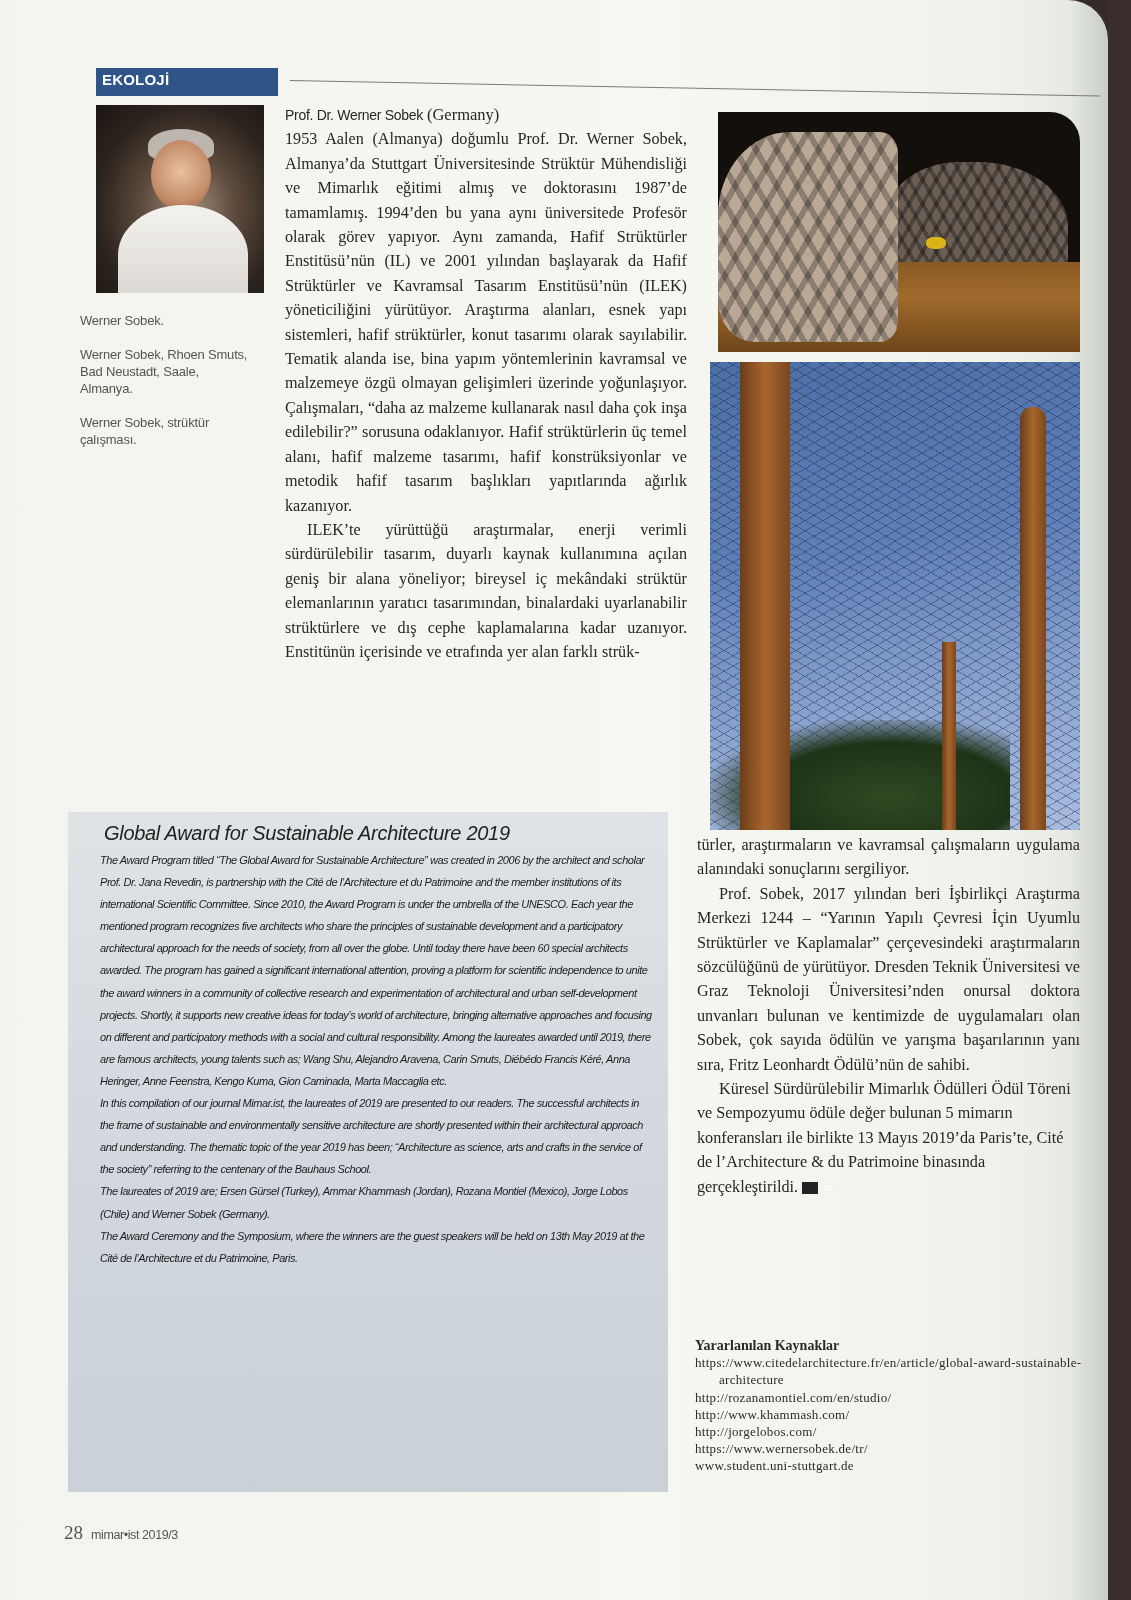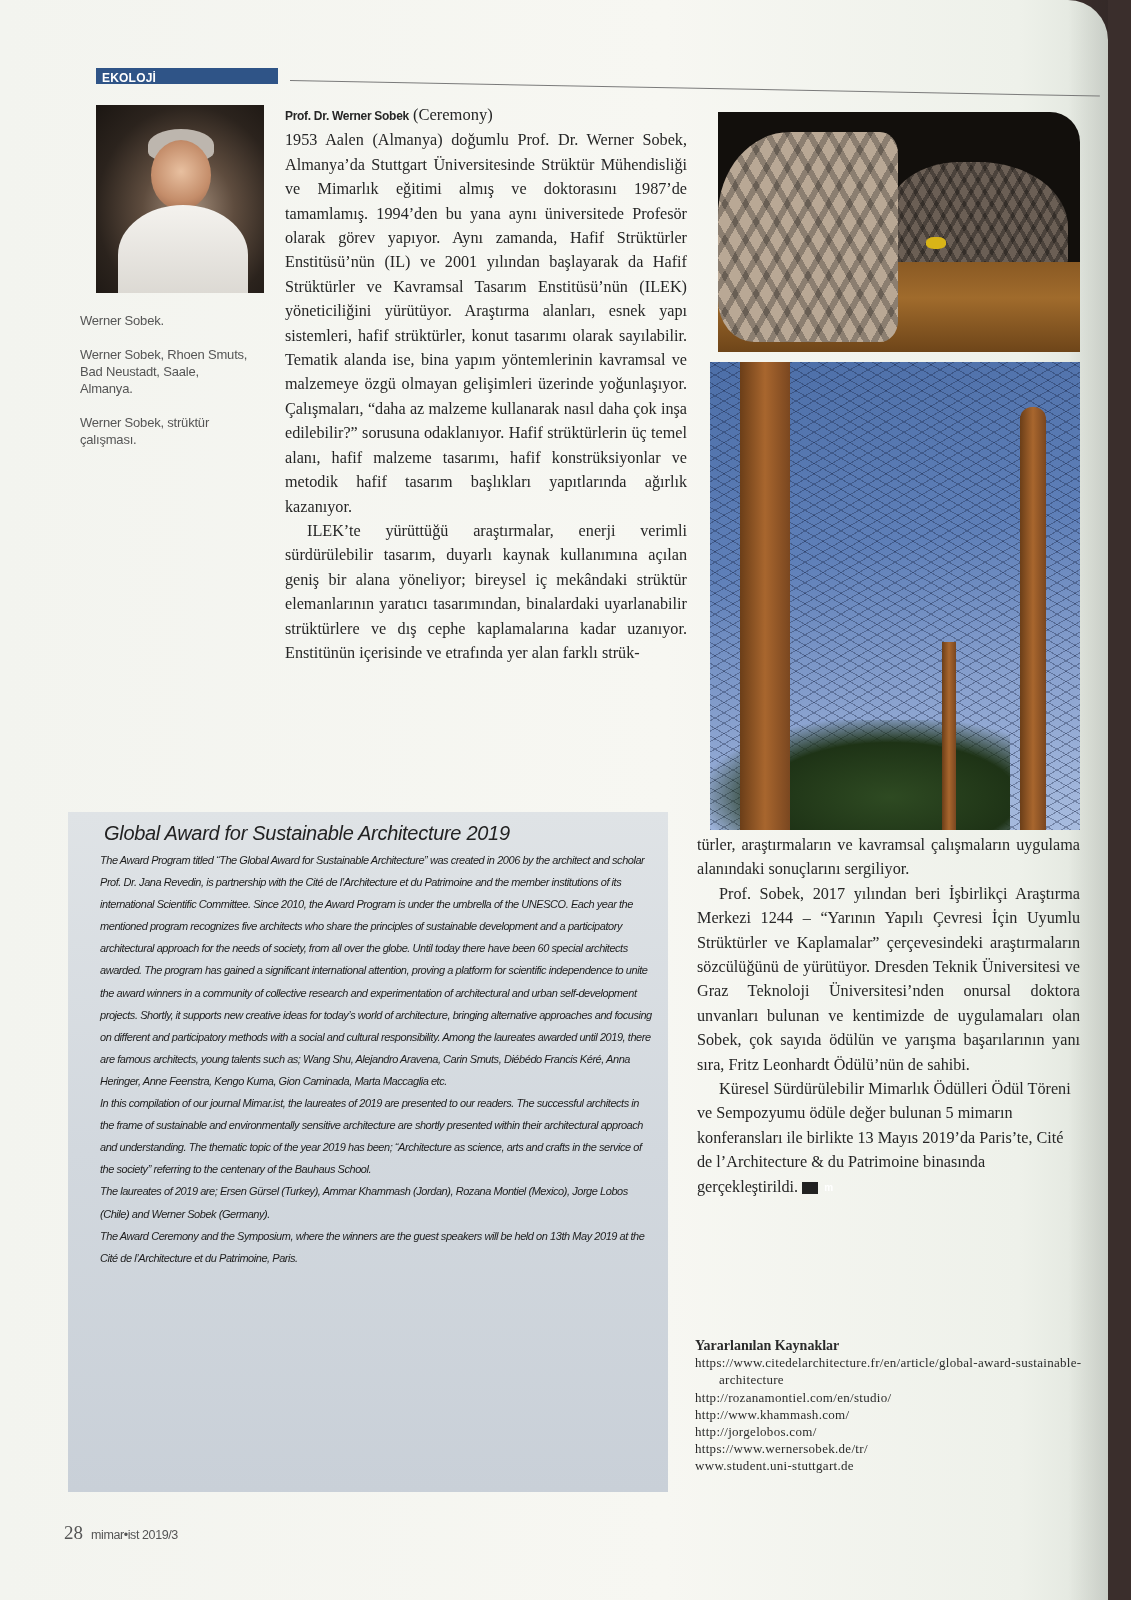--- a/index.html
+++ b/index.html
@@ -14,25 +14,25 @@
     left: 0; top: 0;
     width: 1108px; height: 1600px;
     background: linear-gradient(90deg, #f3f4ef 0%, #f7f7f2 60%, #eef1ea 92%, #dfe4dc 100%);
     border-top-right-radius: 40px;
   }
   .page-shadow-right {
     position: absolute; right: 0; top: 0; width: 40px; height: 1600px;
     background: linear-gradient(90deg, rgba(0,0,0,0) 0%, rgba(0,0,0,0.10) 100%);
   }
   .section-tag {
-    position: absolute; left: 96px; top: 68px; width: 182px; height: 16px;
+    position: absolute; left: 96px; top: 68px; width: 182px; height: 28px;
     background: #2f5487;
     color: #fff;
     font-family: "Liberation Sans", sans-serif;
-    font-weight: bold; font-size: 12px;
+    font-weight: bold; font-size: 15px;
     padding: 3px 6px;
     letter-spacing: 0.2px;
   }
   .header-rule {
     position: absolute; left: 290px; top: 80px; width: 810px; height: 1px;
     background: #7a7a7a;
     transform: rotate(1.1deg);
     transform-origin: left center;
   }
   .portrait {
@@ -66,21 +66,21 @@
     position: absolute;
     font-size: 16.2px; line-height: 24.4px; color: #262626;
     text-align: justify;
   }
   .col-1 { left: 285px; top: 103px; width: 402px; }
   .col-2 { left: 697px; top: 833px; width: 383px; }
   .col p { margin: 0; }
   .col .indent { text-indent: 22px; }
   .author-head {
     font-family: "Liberation Sans", sans-serif;
-    font-weight: bold; font-size: 12px;
+    font-weight: normal; font-size: 14px;
     letter-spacing: -0.3px;
   }
   .author-country { font-family: "Liberation Serif", serif; font-weight: normal; font-size: 16.5px; }
   .endmark {
     display: inline-block; width: 16px; height: 12px; background: #222; color: #fff;
     font-family: "Liberation Sans", sans-serif; font-size: 10px; line-height: 12px;
     text-align: center; vertical-align: middle; font-weight: bold;
   }
   .photo-top {
     position: absolute; left: 718px; top: 112px; width: 362px; height: 240px;
@@ -181,21 +181,21 @@
 
   <div class="captions">
     <p>Werner Sobek.</p>
     <p>Werner Sobek, Rhoen Smuts, Bad Neustadt, Saale, Almanya.</p>
     <p>Werner Sobek, strüktür çalışması.</p>
   </div>
 
   <div class="col col-1">
     <p style="text-align:left;">
       <span class="author-head">Prof. Dr. Werner Sobek</span>
-      <span class="author-country">(Ceremony)</span>
+      <span class="author-country">(Germany)</span>
     </p>
     <p>1953 Aalen (Almanya) doğumlu Prof. Dr. Werner Sobek, Almanya’da Stuttgart Üniversitesinde Strüktür Mühendisliği ve Mimarlık eğitimi almış ve doktorasını 1987’de tamamlamış. 1994’den bu yana aynı üniversitede Profesör olarak görev yapıyor. Aynı zamanda, Hafif Strüktürler Enstitüsü’nün (IL) ve 2001 yılından başlayarak da Hafif Strüktürler ve Kavramsal Tasarım Enstitüsü’nün (ILEK) yöneticiliğini yürütüyor. Araştırma alanları, esnek yapı sistemleri, hafif strüktürler, konut tasarımı olarak sayılabilir. Tematik alanda ise, bina yapım yöntemlerinin kavramsal ve malzemeye özgü olmayan gelişimleri üzerinde yoğunlaşıyor. Çalışmaları, “daha az malzeme kullanarak nasıl daha çok inşa edilebilir?” sorusuna odaklanıyor. Hafif strüktürlerin üç temel alanı, hafif malzeme tasarımı, hafif konstrüksiyonlar ve metodik hafif tasarım başlıkları yapıtlarında ağırlık kazanıyor.</p>
     <p class="indent">ILEK’te yürüttüğü araştırmalar, enerji verimli sürdürülebilir tasarım, duyarlı kaynak kullanımına açılan geniş bir alana yöneliyor; bireysel iç mekândaki strüktür elemanlarının yaratıcı tasarımından, binalardaki uyarlanabilir strüktürlere ve dış cephe kaplamalarına kadar uzanıyor. Enstitünün içerisinde ve etrafında yer alan farklı strük-</p>
   </div>
 
   <div class="photo-top">
     <div class="wall2"></div>
     <div class="glow"></div>
     <div class="floor"></div>
     <div class="wall1"></div>

